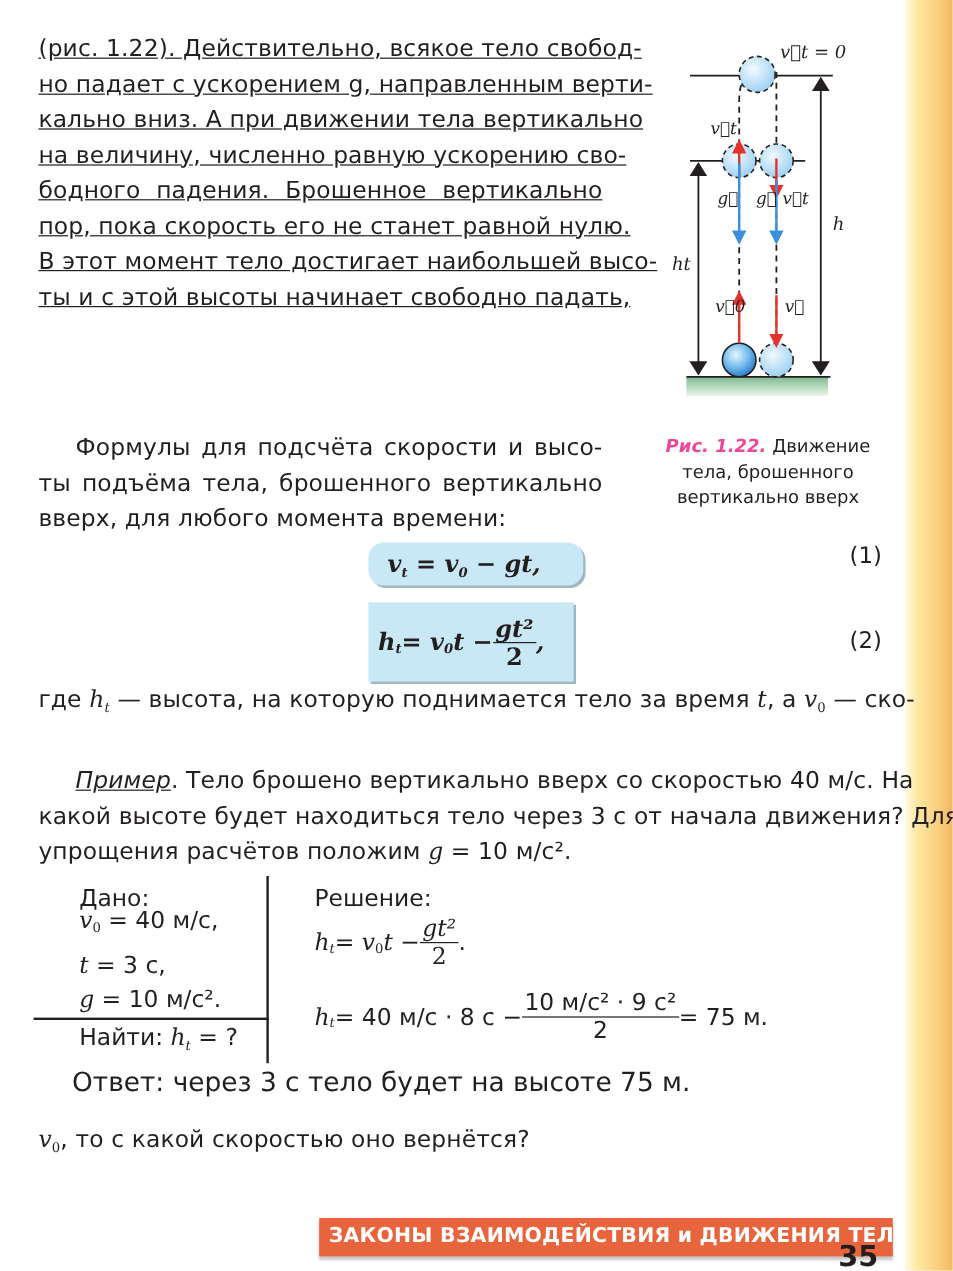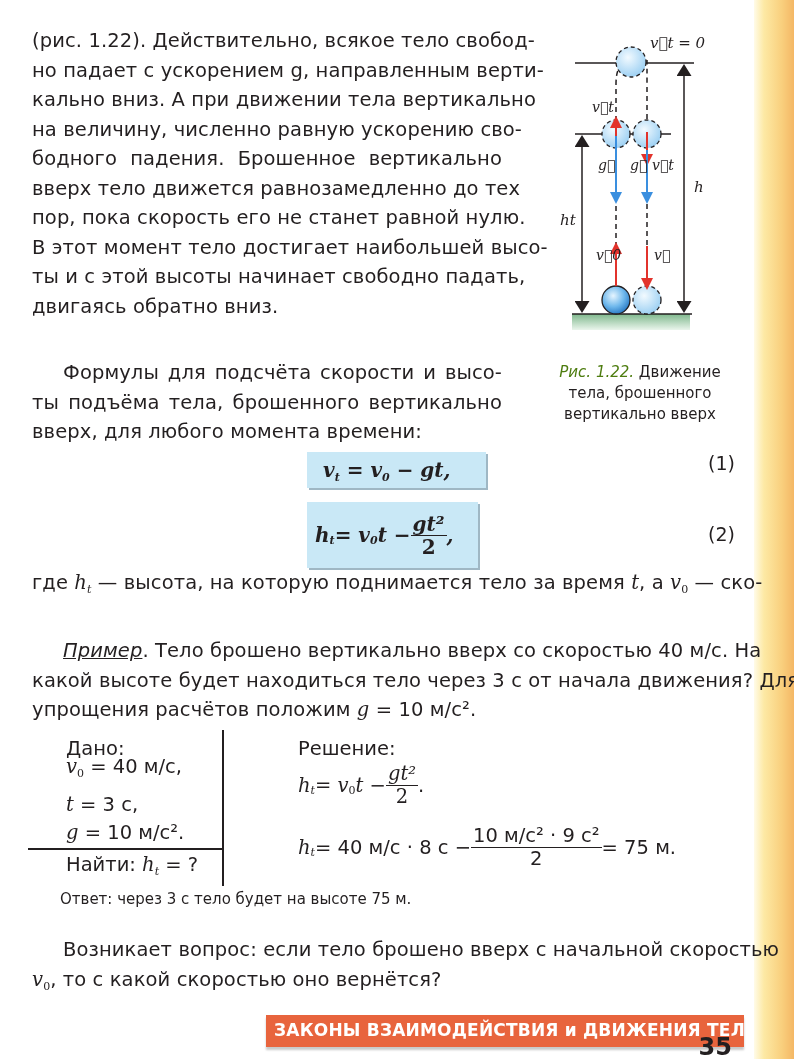--- a/index.html
+++ b/index.html
@@ -11,69 +11,69 @@
   .sidebar-strip {
     position: absolute; top: 0; right: 0; width: 40px; height: 1059px;
     background: linear-gradient(to right, #fffbe8 0%, #fde9a4 25%, #f9cf7d 70%, #f4b765 100%);
   }
   .text {
     position: absolute; font-size: 19.5px; line-height: 29.5px;
     letter-spacing: 0.1px;
   }
   .line { display: block; white-space: nowrap; }
   .para-main { left: 32px; top: 26px; width: 470px; }
-  .para-main .line { text-align: justify; text-align-last: justify; }
+  .para-main .line { text-align: justify; text-align-last: justify; text-decoration: underline; }
   .para-main .line.last { text-align-last: left; }
   .para-formulas { left: 32px; top: 358px; width: 470px; }
   .para-formulas .line { text-align-last: justify; }
   .para-formulas .line.last { text-align-last: left; }
   .indent { padding-left: 31px; }
   .it { }
   .serif-it { font-family: "DejaVu Serif", serif; font-style: italic; }
   sub.s { font-size: 11px; vertical-align: -4px; font-family: "DejaVu Serif", serif; font-style: italic; }
   sub.n { font-size: 11px; vertical-align: -4px; font-family: "DejaVu Serif", serif; }
 
   
   .figure { position: absolute; left: 540px; top: 20px; width: 200px; height: 310px; }
   .figure svg { width: 200px; height: 310px; }
   .caption {
     position: absolute; left: 540px; top: 362px; width: 200px;
     text-align: center; font-size: 15px; line-height: 21px; color: #231f20;
   }
-  .cap-label { color: #4d7c0f; font-style: italic; font-weight: normal; }
+  .cap-label { color: #ec4899; font-style: italic; font-weight: bold; }
 
   
   .fbox {
     position: absolute; left: 307px; width: 163px;
     background: #c9e8f6;
     box-shadow: 2px 2px 0 #9fb7c4;
     font-family: "DejaVu Serif", serif; font-weight: bold; font-style: italic;
     font-size: 20px; color: #231f20;
   }
-  .fbox1 { top: 452px; height: 36px; line-height: 36px; padding-left: 16px; }
+  .fbox1 { top: 452px; height: 36px; line-height: 36px; padding-left: 16px; border-radius: 13px; }
   .fbox2 { top: 502px; height: 66px; padding-left: 8px; }
   .fnum { position: absolute; left: 708px; font-size: 19px; }
   .fnum1 { top: 452px; }
   .fnum2 { top: 523px; }
   .frac { display: inline-block; vertical-align: middle; text-align: center; }
   .frac .num { display: block; border-bottom: 1.5px solid #231f20; padding: 0 2px; line-height: 22px; }
   .frac .den { display: block; line-height: 22px; font-style: normal; }
 
   .para-where { left: 32px; top: 568px; width: 700px; }
   .para-example { left: 32px; top: 636px; width: 700px; }
   .u { text-decoration: underline; font-style: italic; }
 
   
   .given { position: absolute; left: 28px; top: 735px; width: 196px; height: 148px; }
   .given-vline { position: absolute; left: 222px; top: 730px; width: 2px; height: 156px; background: #231f20; }
   .given-hline { position: absolute; left: 28px; top: 848px; width: 196px; height: 2px; background: #231f20; }
   .given .row { position: absolute; left: 38px; font-size: 19.5px; white-space: nowrap; }
   .solution { position: absolute; left: 262px; top: 735px; width: 470px; height: 150px; font-size: 19.5px; }
-  .solution .row { position: absolute; left: 0; white-space: nowrap; margin-left: 36px; }
-  .answer { position: absolute; left: 60px; top: 890px; font-size: 15px; white-space: nowrap; }
+  .solution .row { position: absolute; left: 0; white-space: nowrap; }
+  .answer { position: absolute; left: 60px; top: 890px; font-size: 22px; white-space: nowrap; }
   .final { position: absolute; left: 32px; top: 935px; width: 700px; }
 
   
   .footer-bar {
     position: absolute; left: 266px; top: 1015px; width: 478px; height: 32px;
     background: #e8643d; box-shadow: 0 3px 2px #c9c9c9;
   }
   .footer-title {
     position: absolute; left: 8px; top: 5px; color: #ffffff; font-weight: bold;
     font-size: 17px; letter-spacing: 0.2px; white-space: nowrap;
@@ -86,25 +86,23 @@
 <body>
 
 <div class="sidebar-strip"></div>
 
 <div class="text para-main">
   <span class="line">(рис. 1.22). Действительно, всякое тело свобод-</span>
   <span class="line">но падает с ускорением g, направленным верти-</span>
   <span class="line">кально вниз. А при движении тела вертикально</span>
   <span class="line">на величину, численно равную ускорению сво-</span>
   <span class="line">бодного падения. Брошенное вертикально</span>
-  <span class="line">вверх тело движется равнозамедленно до тех</span>
   <span class="line">пор, пока скорость его не станет равной нулю.</span>
   <span class="line">В этот момент тело достигает наибольшей высо-</span>
   <span class="line">ты и с этой высоты начинает свободно падать,</span>
-  <span class="line last">двигаясь обратно вниз.</span>
 </div>
 
 <div class="text para-formulas">
   <span class="line indent">Формулы для подсчёта скорости и высо-</span>
   <span class="line"><span>ты подъёма тела, </span><span class="it">брошенного вертикально</span></span>
   <span class="line last"><span class="it">вверх</span><span>, для любого момента времени:</span></span>
 </div>
 
 <div class="figure">
   <svg viewBox="0 0 200 310">
@@ -245,20 +243,19 @@
         <span class="num">10 м/с² · 9 с²</span>
         <span class="den">2</span>
       </span>
       <span> = 75 м.</span>
   </div>
 </div>
 
 <div class="answer"><span class="it">Ответ</span><span>: через 3 с тело будет на высоте 75 м.</span></div>
 
 <div class="text final">
-  <span class="line indent">Возникает вопрос: если тело брошено вверх с начальной скоростью</span>
   <span class="line"><span class="serif-it">v</span><sub class="n">0</sub><span>, то с какой скоростью оно вернётся?</span></span>
 </div>
 
 <div class="footer-bar">
   <span class="footer-title">ЗАКОНЫ ВЗАИМОДЕЙСТВИЯ и ДВИЖЕНИЯ ТЕЛ</span>
   <span class="page-number">35</span>
 </div>
 
 </body></html>

